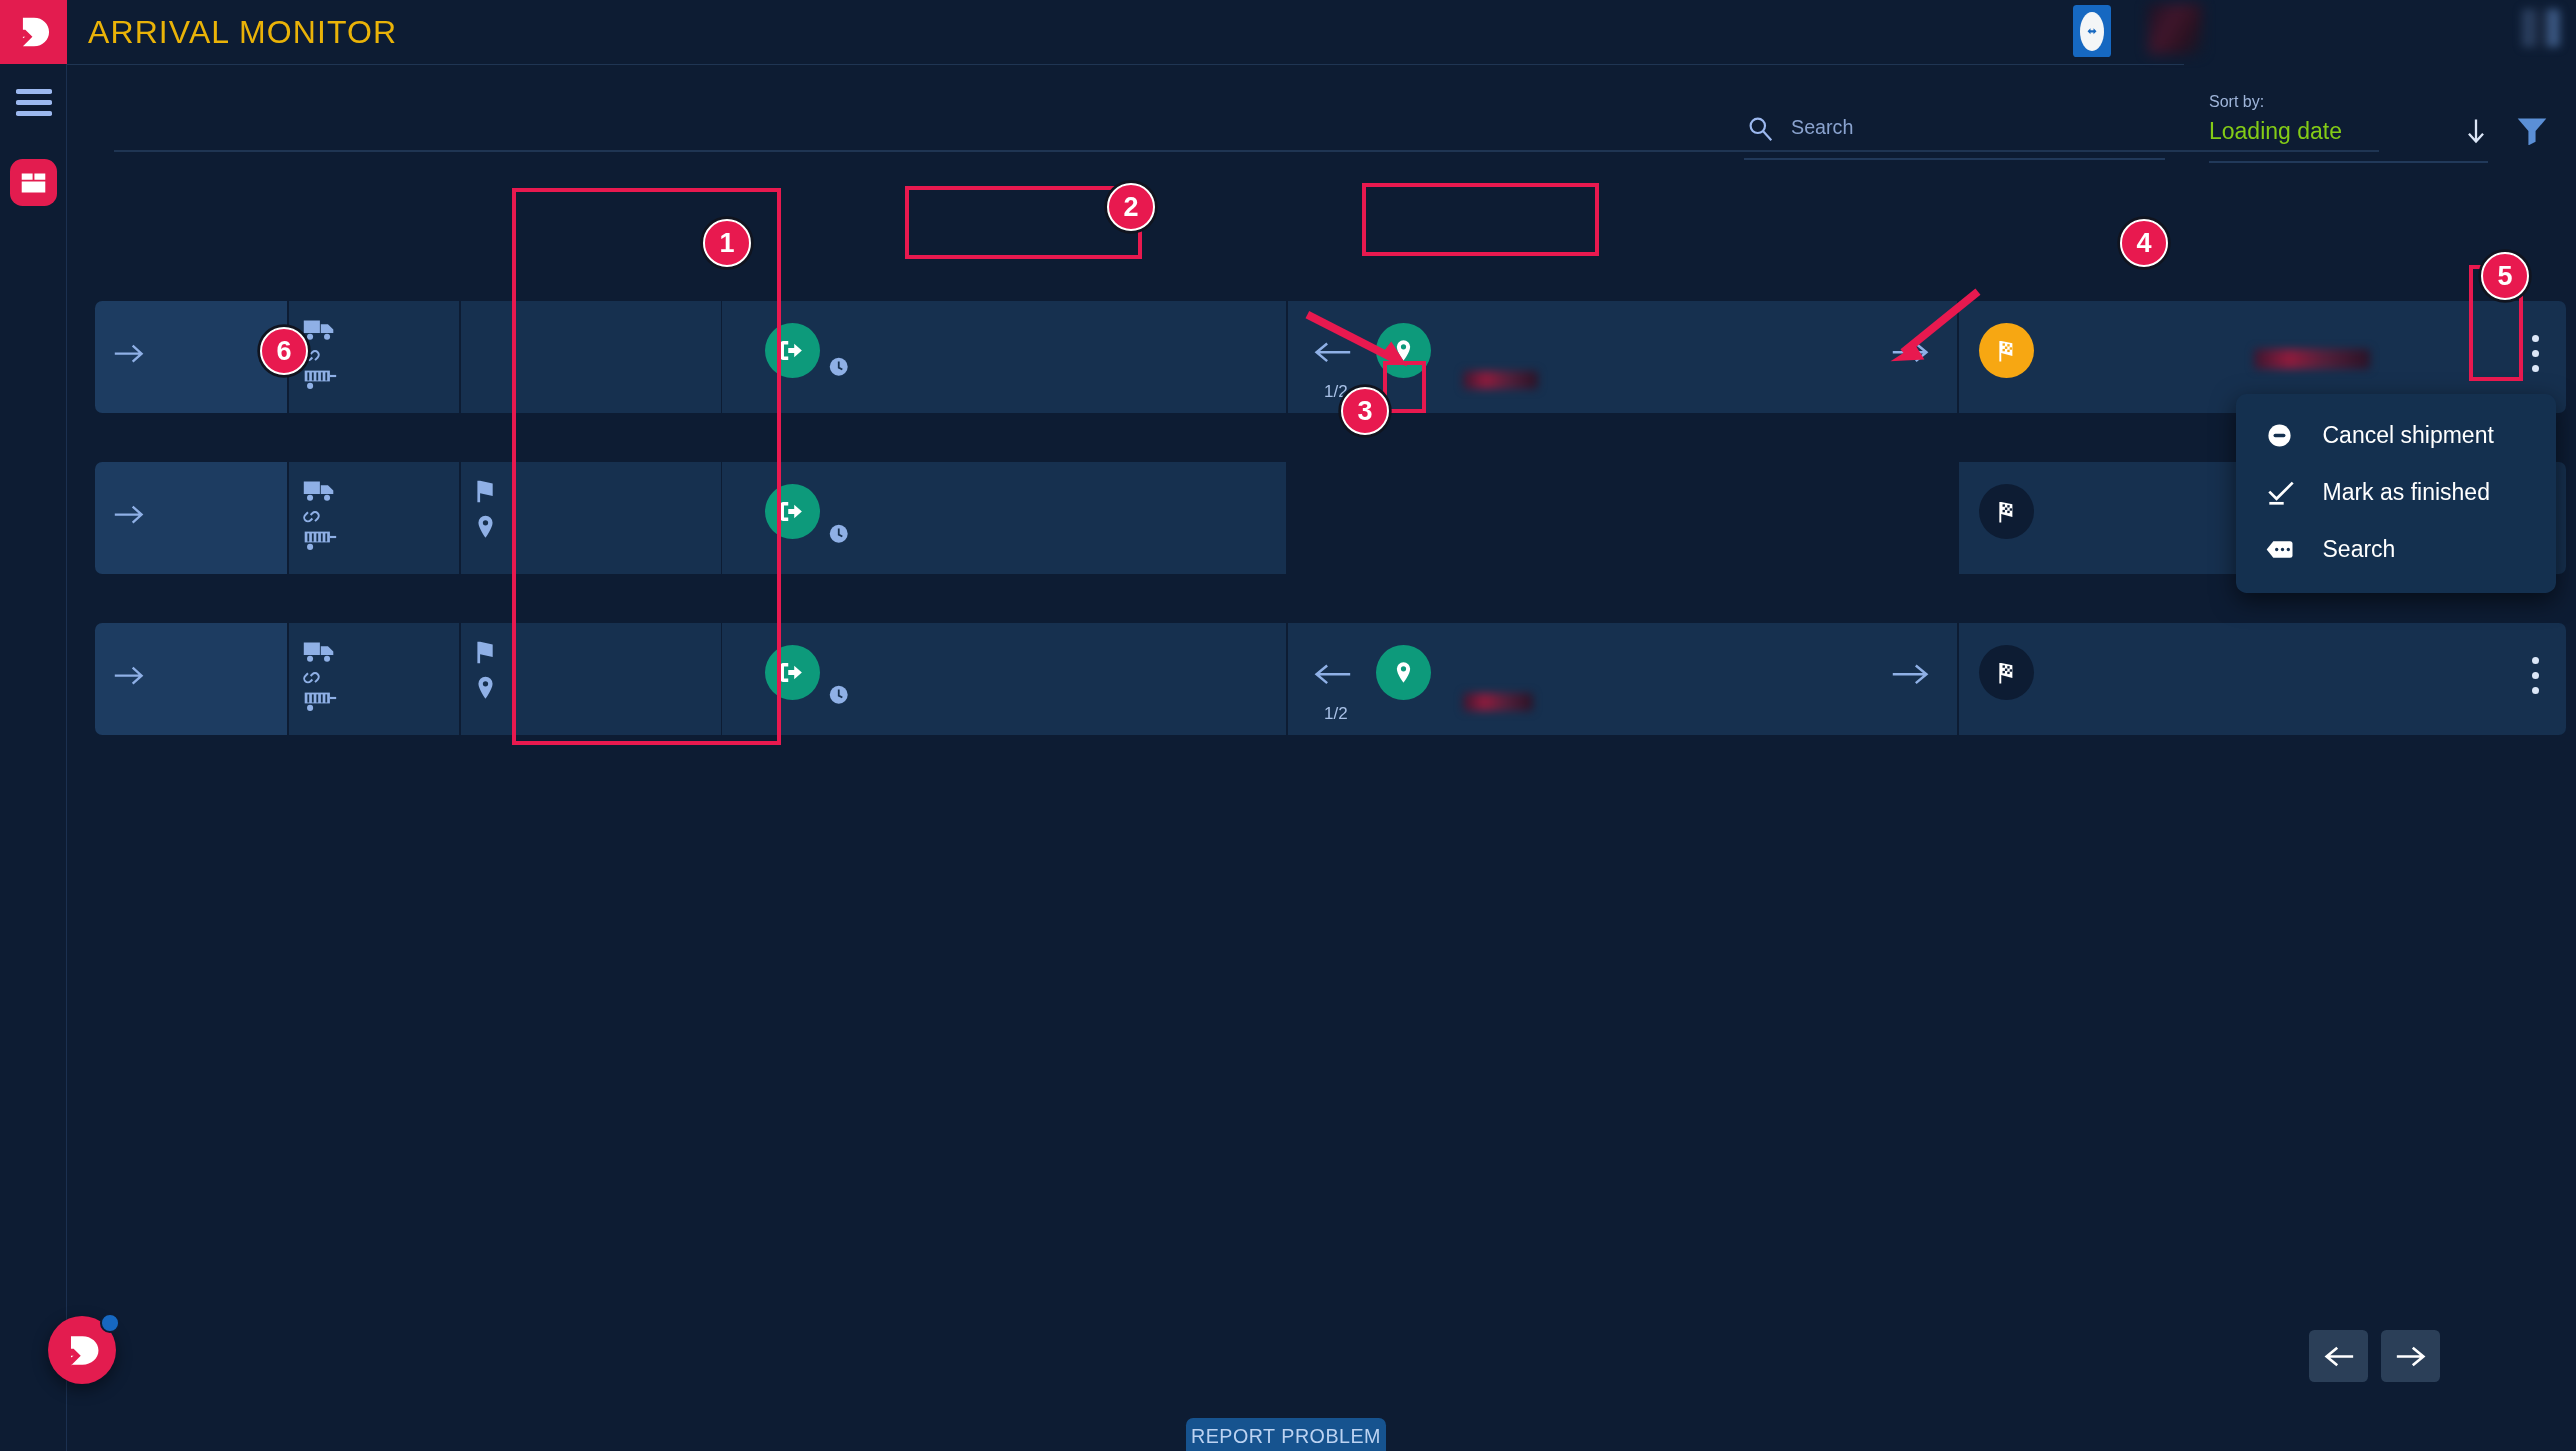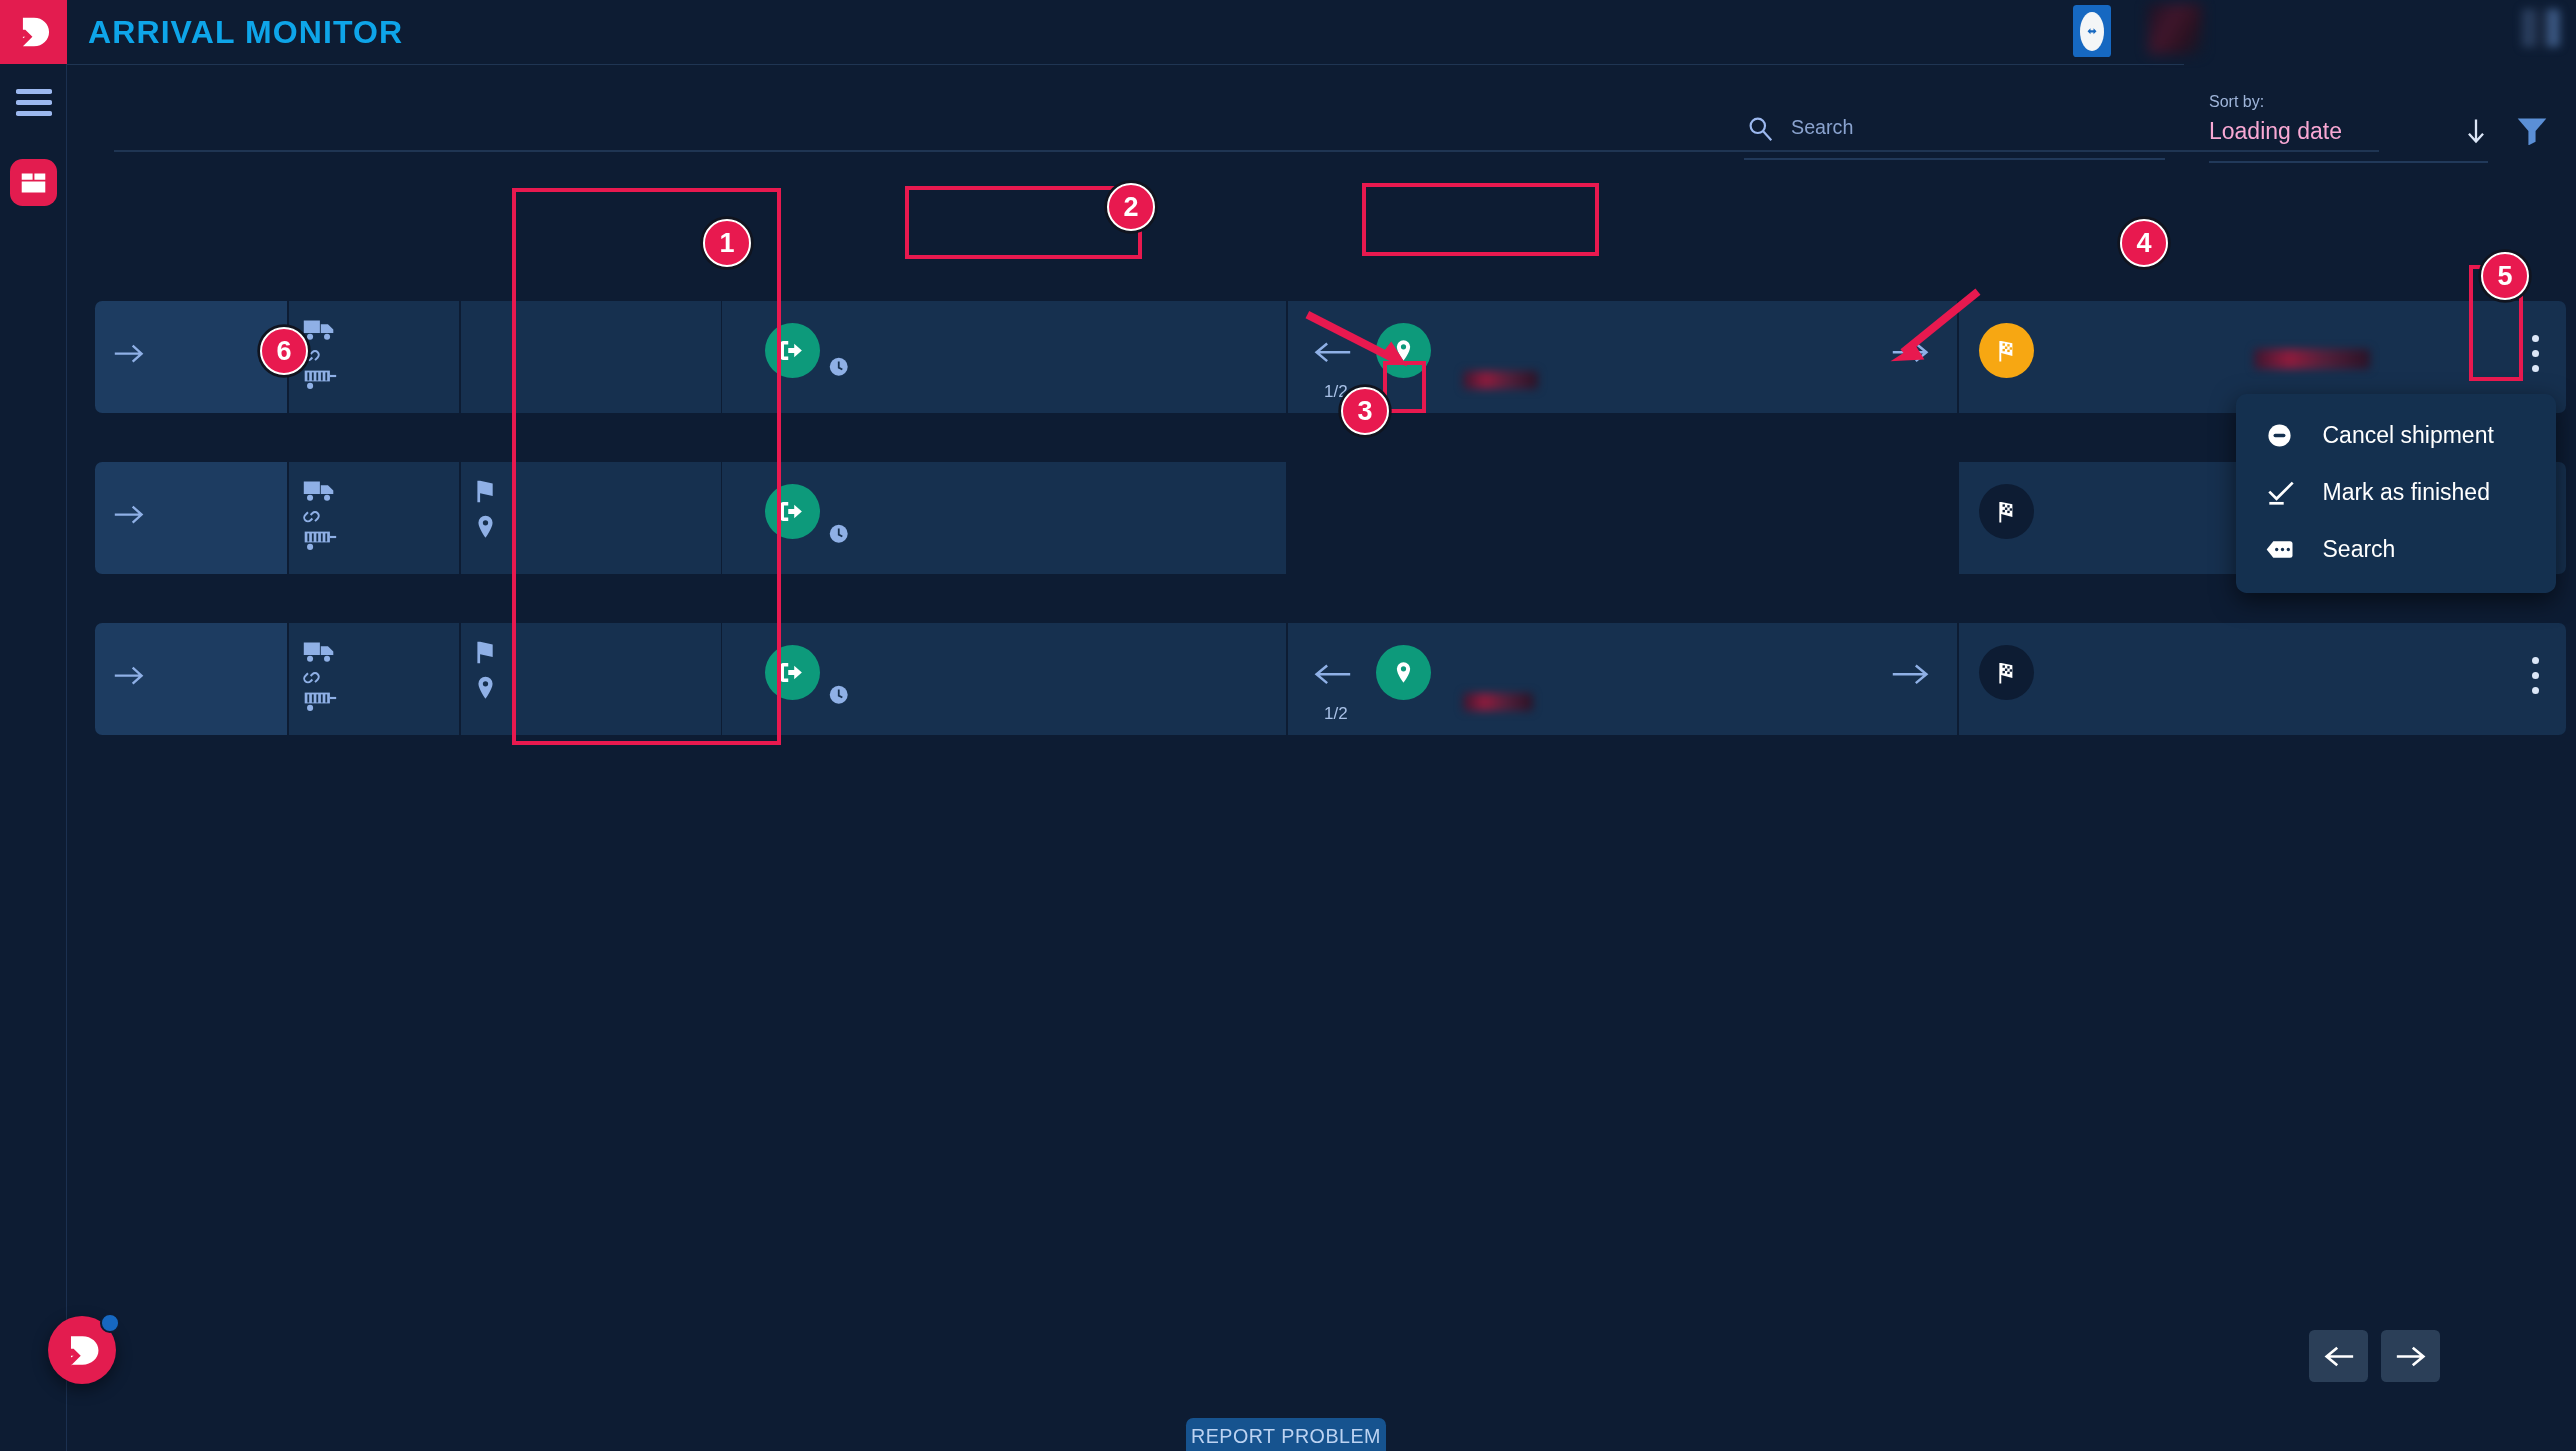--- a/index.html
+++ b/index.html
@@ -14,21 +14,21 @@
   
   .topbar { position: absolute; left: 0; top: 0; width: 2576px; height: 64px; background: #0d1c33; }
   .logo-tile {
     position: absolute; left: 0; top: 0; width: 67px; height: 64px;
     background: #e31c4f; display: flex; align-items: center; justify-content: center;
   }
   .logo-tile svg { width: 38px; height: 38px; }
   .app-title {
     position: absolute; left: 88px; top: 9px; height: 47px;
     display: flex; align-items: center;
-    font-size: 32px; letter-spacing: 1.1px; color: #0ea5e9; font-weight: 700;
+    font-size: 32px; letter-spacing: 1.1px; color: #eab308; font-weight: 400;
   }
   .tv-icon {
     position: absolute; left: 2073px; top: 5.4px; width: 38px; height: 52px;
     background: #1668c1; border-radius: 3.6px; display: flex; align-items: center; justify-content: center;
   }
   .tv-icon .oval { width: 24px; height: 39px; border-radius: 50%; background: #f4f6f7; display:flex; align-items:center; justify-content:center;}
   .tv-icon .oval svg { width: 18px; height: 10.7px; }
   .blur-red { position: absolute; left: 2148px; top: 3.6px; width: 54px; height: 50px;
     background: linear-gradient(120deg,#1a1022 0%,#45162c 40%,#2c1120 70%,#0e1a2c 100%);
     filter: blur(6.3px); opacity: .95; }
@@ -76,21 +76,21 @@
   .search-icon { position:absolute; left: 10.7px; top: 9px; width: 27px; height: 27px; }
   .search-input {
     position:absolute; left: 55px; top: 3.6px; width: 358px; height: 36px;
     background: transparent; border: none; outline: none;
     color: #c9d6ef; font-size: 19.7px; font-family:"Liberation Sans",sans-serif;
   }
   .search-input::placeholder { color: #8aa3cf; }
   .search-underline { position:absolute; left: 1744px; top: 158px; width: 421px; height: 1.8px; background:#21395a; }
 
   .sortby-label { position:absolute; left: 2209px; top: 93px; font-size: 16px; color: #9fb5da; }
-  .sortby-value { position:absolute; left: 2209px; top: 118px; font-size: 23px; color: #f9a8d4; }
+  .sortby-value { position:absolute; left: 2209px; top: 118px; font-size: 23px; color: #84cc16; }
   .sort-arrow { position:absolute; left: 2461px; top: 116px; width: 30px; height: 30px; }
   .sortby-underline { position:absolute; left: 2209px; top: 161px; width: 279px; height: 1.8px; background:#21395a; }
   .filter-icon { position:absolute; left: 2515px; top: 115px; width: 34px; height: 30px; }
 
   
   .thead { position:absolute; left: 95px; top: 215px; width: 2470px; height: 50px; }
   .th { position:absolute; top: 0; font-size: 21.5px; color: #ffffff; white-space:nowrap; }
 
   .rows { position:absolute; left: 95px; top: 285px; width: 2470px; }
   .row { position: relative; height: 104px; margin-bottom: 57px; }

